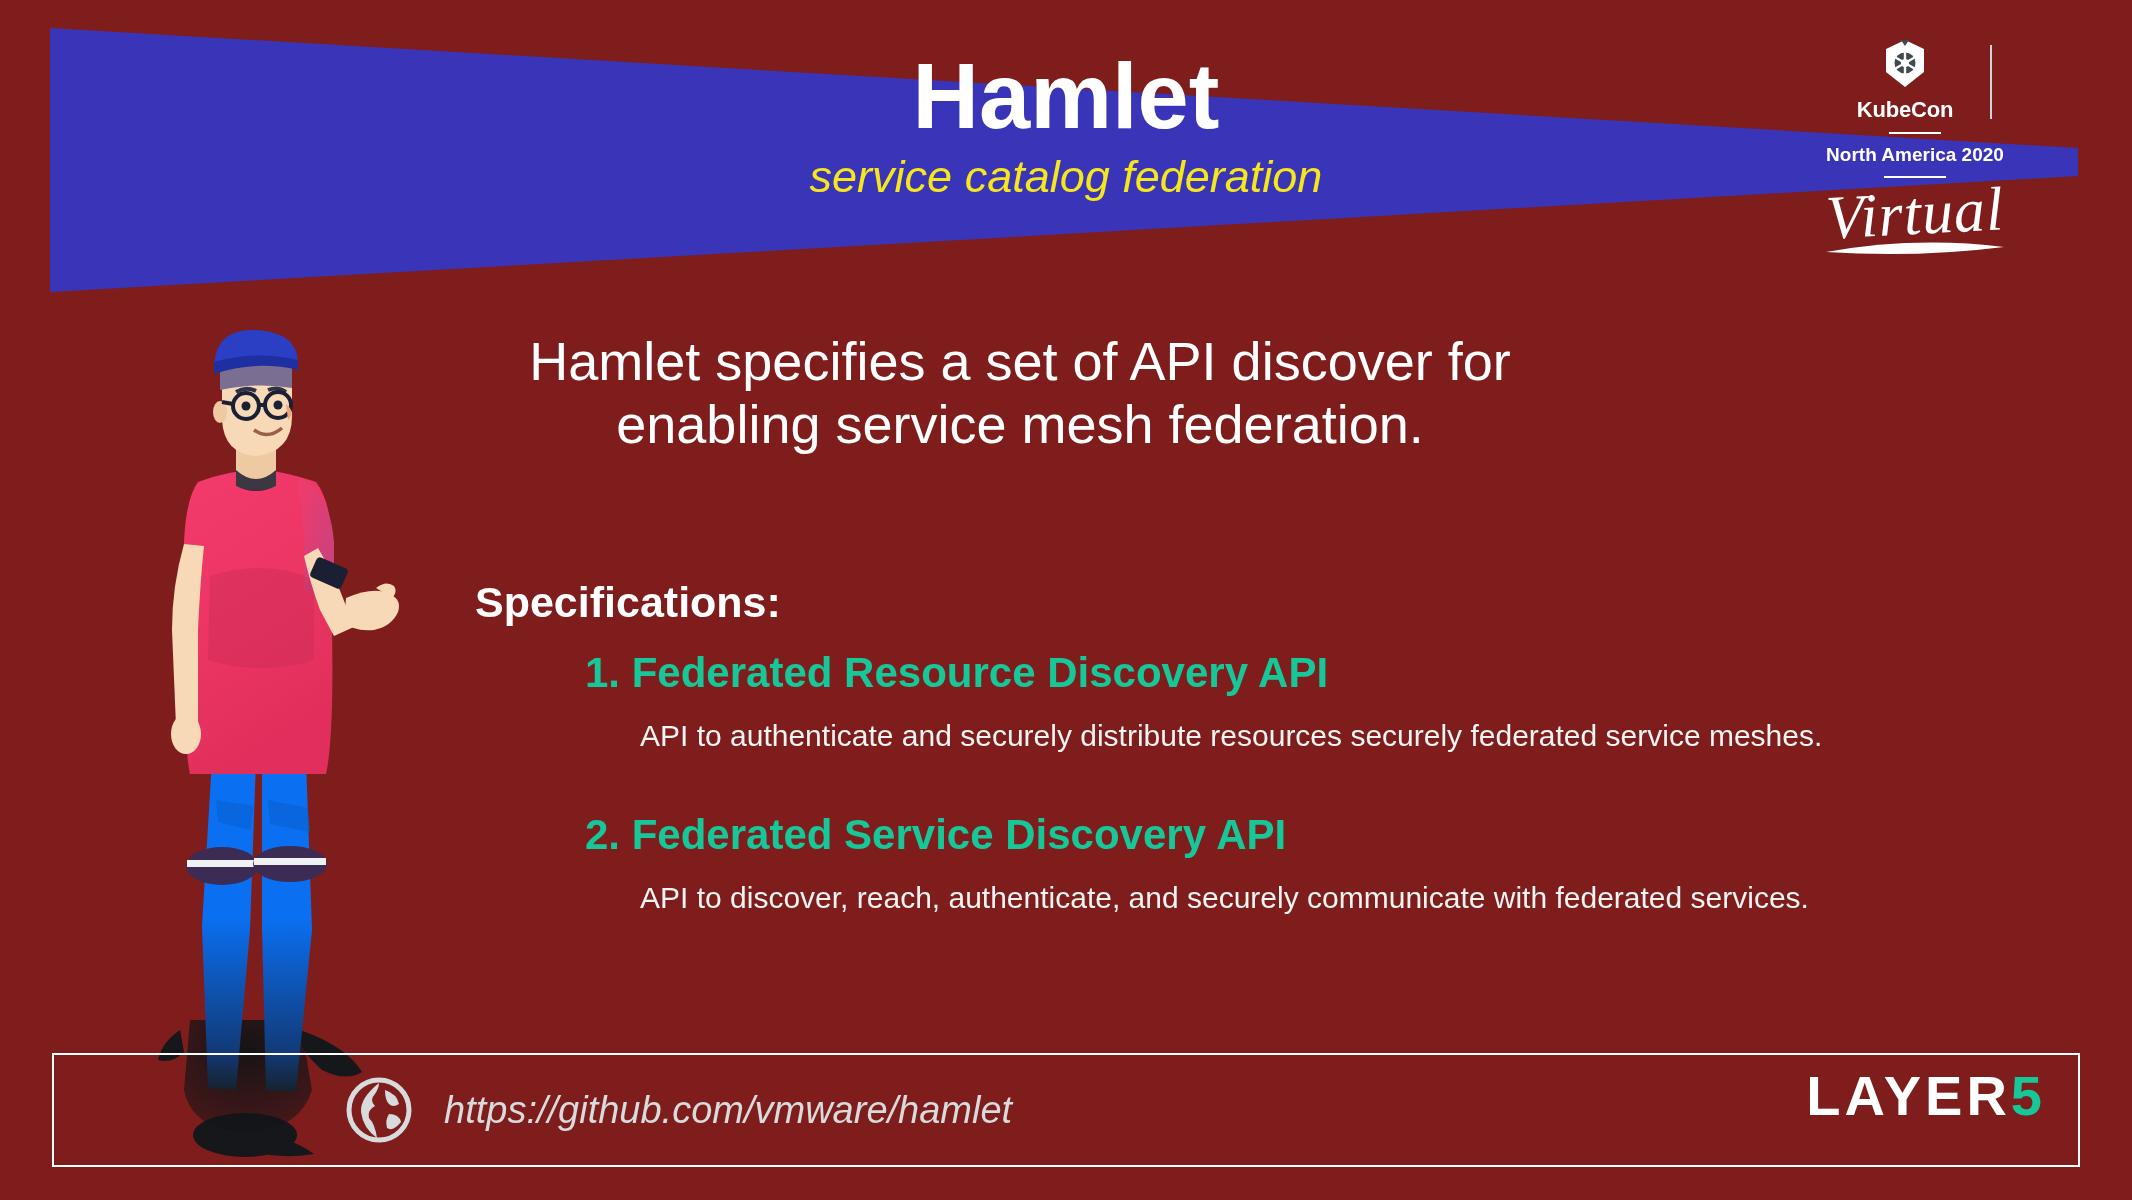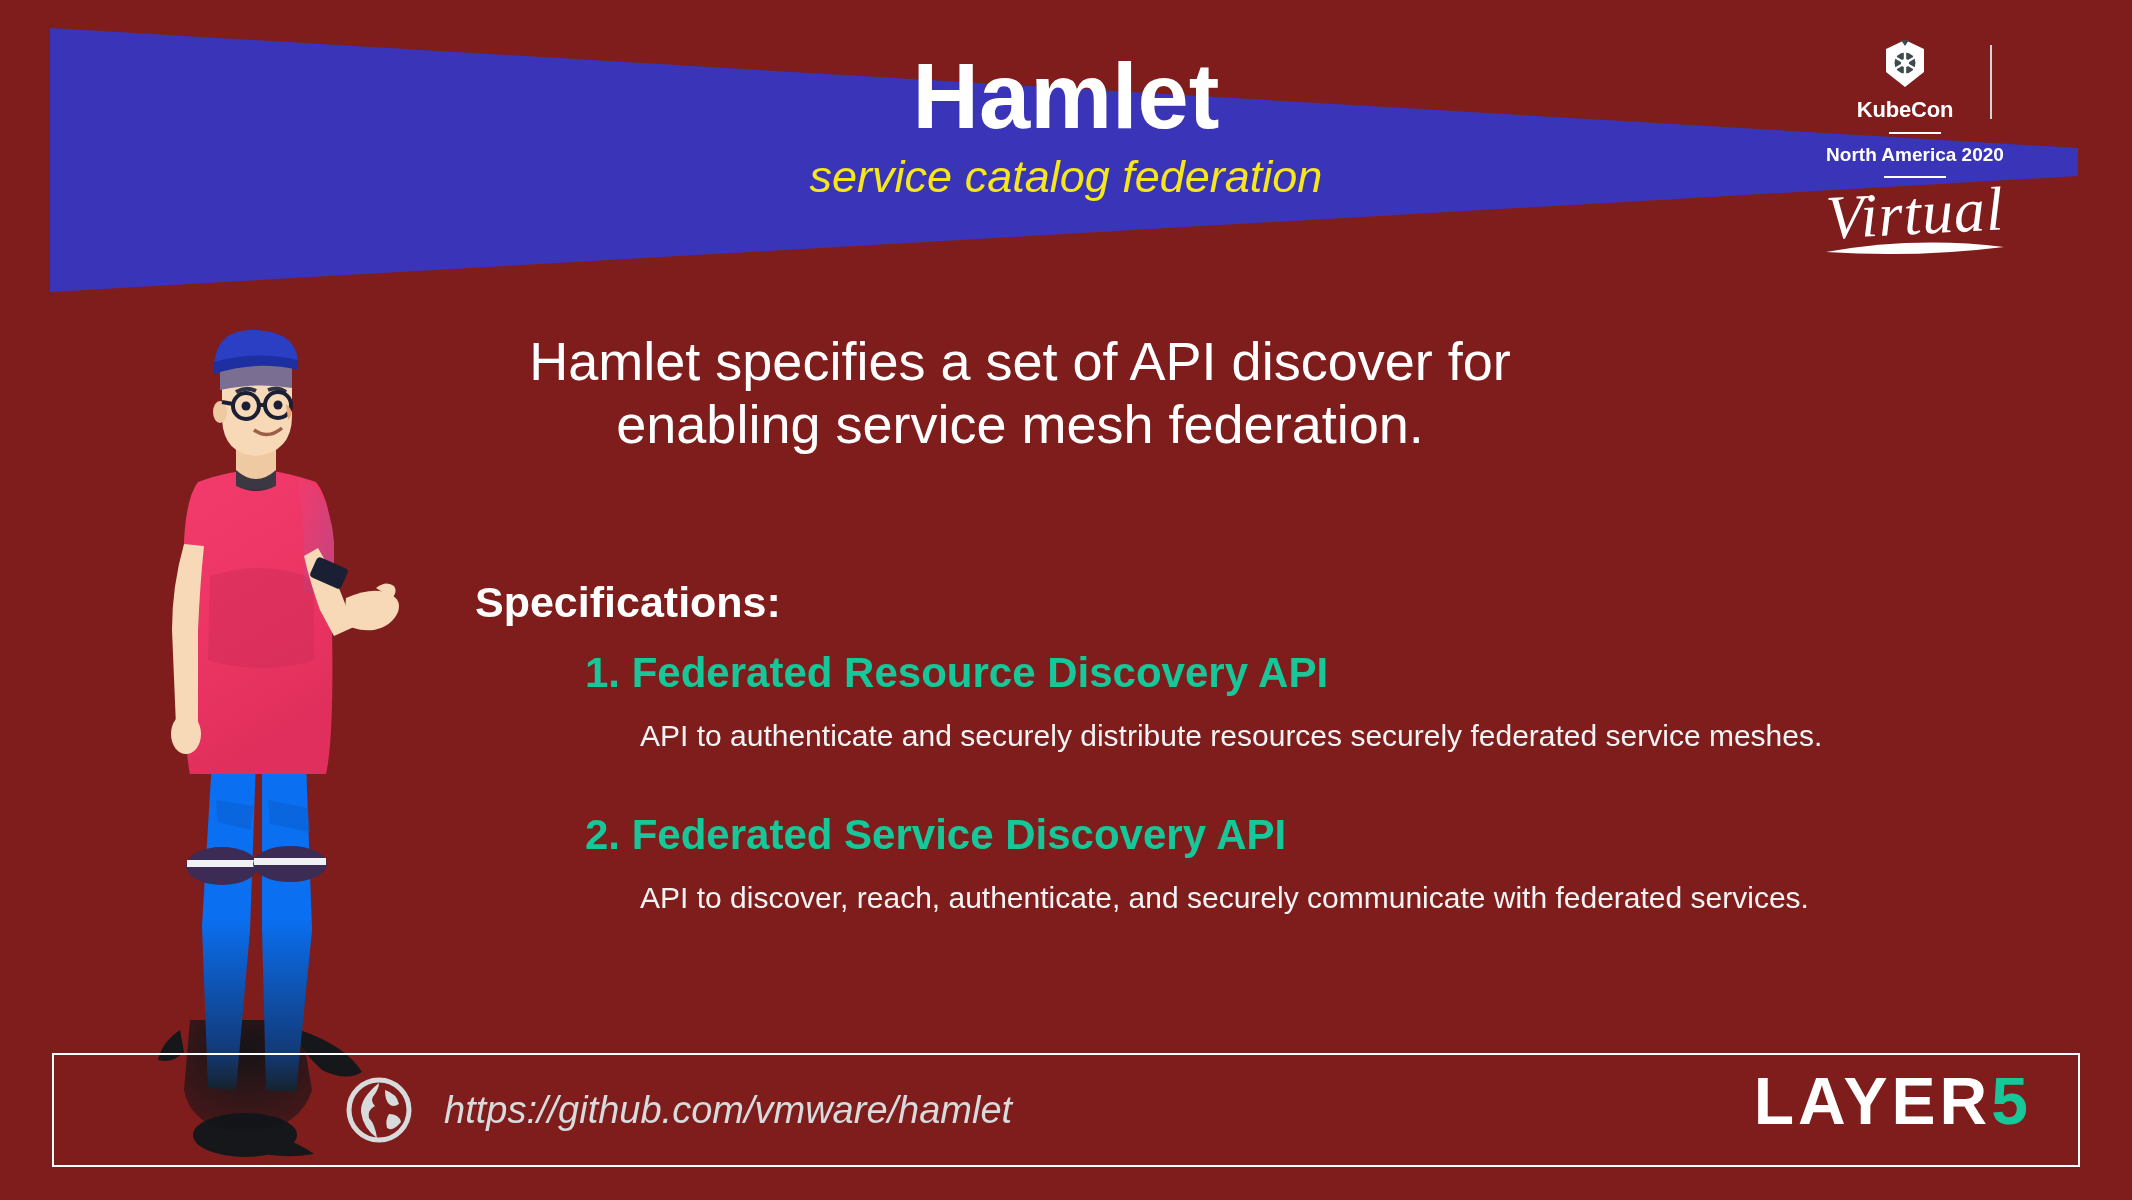--- a/index.html
+++ b/index.html
@@ -359,20 +359,20 @@
   <div id="footer-link">
     <svg width="68" height="68" viewBox="0 0 68 68">
       <circle cx="34" cy="34" r="30" fill="none" stroke="#d7dbdc" stroke-width="5"></circle>
       <path d="M34 7 Q15 22 16 36 Q18 52 32 62 Q30 48 24 42 Q22 34 30 30 Q24 24 30 18 Q34 12 34 7 Z" fill="#d7dbdc"></path>
       <path d="M40 14 Q52 18 54 28 Q48 32 44 28 Q40 24 40 14 Z" fill="#d7dbdc"></path>
       <path d="M44 38 Q54 38 56 46 Q48 56 42 52 Q40 44 44 38 Z" fill="#d7dbdc"></path>
     </svg>
     <span id="footer-url">https://github.com/vmware/hamlet</span>
   </div>
 
-  <div style="position:absolute; right:100px; top:1068px; z-index:7; display:flex; align-items:center;
-              font-family:'Liberation Sans', sans-serif; font-weight:bold; font-size:66px;
+  <div style="position:absolute; right:86px; top:1068px; z-index:7; display:flex; align-items:center;
+              font-family:'Liberation Sans', sans-serif; font-weight:bold; font-size:56px;
               letter-spacing:4px; line-height:1;">
     <span style="color:#ffffff;">LAYER</span>
     <span style="color:#16c79a;">5</span>
   </div>
 
 </div>
 
 </body></html>

